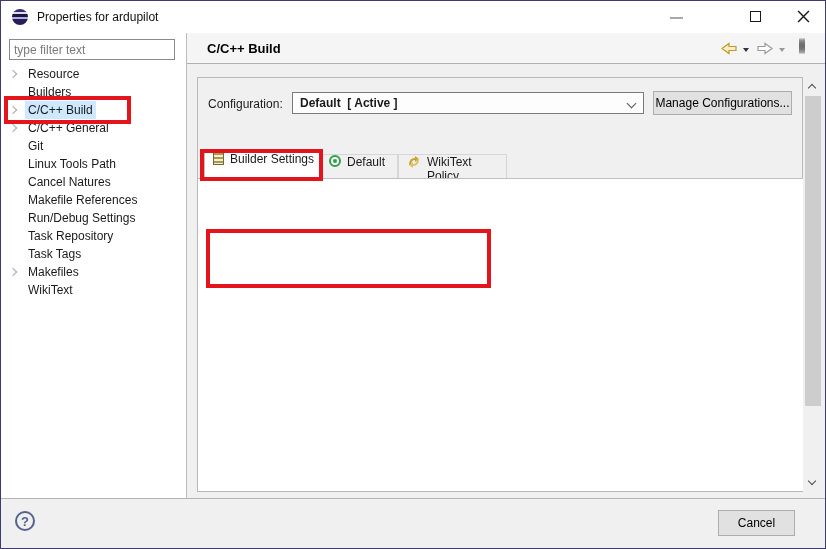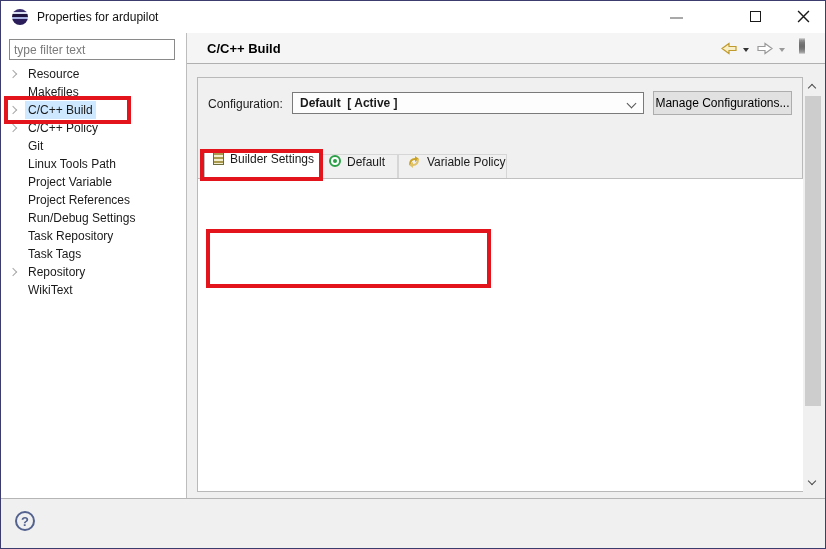--- a/index.html
+++ b/index.html
@@ -147,54 +147,54 @@
   </div>
 
   <div class="left-panel">
     <input class="filter" placeholder="type filter text" style="">
     <div class="tree">
       <div class="tree-item" style="top:0px">
           <span class="tchev"></span>
           <span class="lbl">Resource</span>
         </div>
       <div class="tree-item" style="top:18px">
-          <span class="lbl">Makefiles</span>
+          <span class="lbl">Builders</span>
         </div>
       <div class="tree-item sel" style="top:36px">
           <span class="tchev"></span>
           <span class="lbl">C/C++ Build</span>
         </div>
       <div class="tree-item" style="top:54px">
           <span class="tchev"></span>
-          <span class="lbl">C/C++ Policy</span>
+          <span class="lbl">C/C++ General</span>
         </div>
       <div class="tree-item" style="top:72px">
           <span class="lbl">Git</span>
         </div>
       <div class="tree-item" style="top:90px">
           <span class="lbl">Linux Tools Path</span>
         </div>
       <div class="tree-item" style="top:108px">
-          <span class="lbl">Project Variable</span>
+          <span class="lbl">Cancel Natures</span>
         </div>
       <div class="tree-item" style="top:126px">
-          <span class="lbl">Project References</span>
+          <span class="lbl">Makefile References</span>
         </div>
       <div class="tree-item" style="top:144px">
           <span class="lbl">Run/Debug Settings</span>
         </div>
       <div class="tree-item" style="top:162px">
           <span class="lbl">Task Repository</span>
         </div>
       <div class="tree-item" style="top:180px">
           <span class="lbl">Task Tags</span>
         </div>
       <div class="tree-item" style="top:198px">
           <span class="tchev"></span>
-          <span class="lbl">Repository</span>
+          <span class="lbl">Makefiles</span>
         </div>
       <div class="tree-item" style="top:216px">
           <span class="lbl">WikiText</span>
         </div>
     </div>
   </div>
   <div class="v-divider"></div>
 
   <div class="right-header">
     <span class="page-title">C/C++ Build</span>
@@ -233,21 +233,21 @@
       </span>
     <span>Default</span>
   </div>
   <div class="tab tab-idle tab-refresh">
     <svg class="ticon" width="14" height="14" viewBox="0 0 14 14">
       <path d="M3 10 Q3 4 8 4" stroke="#c9a227" stroke-width="2" fill="none"></path>
       <path d="M8 1 L12 4 L8 7 Z" fill="#c9a227"></path>
       <path d="M11 4 Q11 10 6 10" stroke="#e0c268" stroke-width="2" fill="none"></path>
       <path d="M6 13 L2 10 L6 7 Z" fill="#e0c268"></path>
     </svg>
-    <span>Variable Policy</span>
+    <span>WikiText Policy</span>
   </div>
 
   <div class="page"></div>
 
   <div class="group g-builder">
     <span class="group-title">Builder</span>
   </div>
   <span class="flabel" style="left:212px;top:210px;">Builder type:</span>
   <div class="combo combo-disabled bt-combo">
     <span class="val">External builder</span>
@@ -290,19 +290,22 @@
         <i class="sb-chev"></i>
       </span>
     <span class="sb-thumb"></span>
     <span class="sb-down">
         <i class="sb-chev"></i>
       </span>
   </div>
 
   <div class="footer">
     <span class="help"><span>?</span></span>
+    <div class="btn cancel-btn">
+      <span>Cancel</span>
+    </div>
   </div>
 
   <div class="redbox rb-tree"></div>
   <div class="redbox rb-tab"></div>
   <div class="redbox rb-cmd"></div>
 
 </div>
 
 </body></html>

